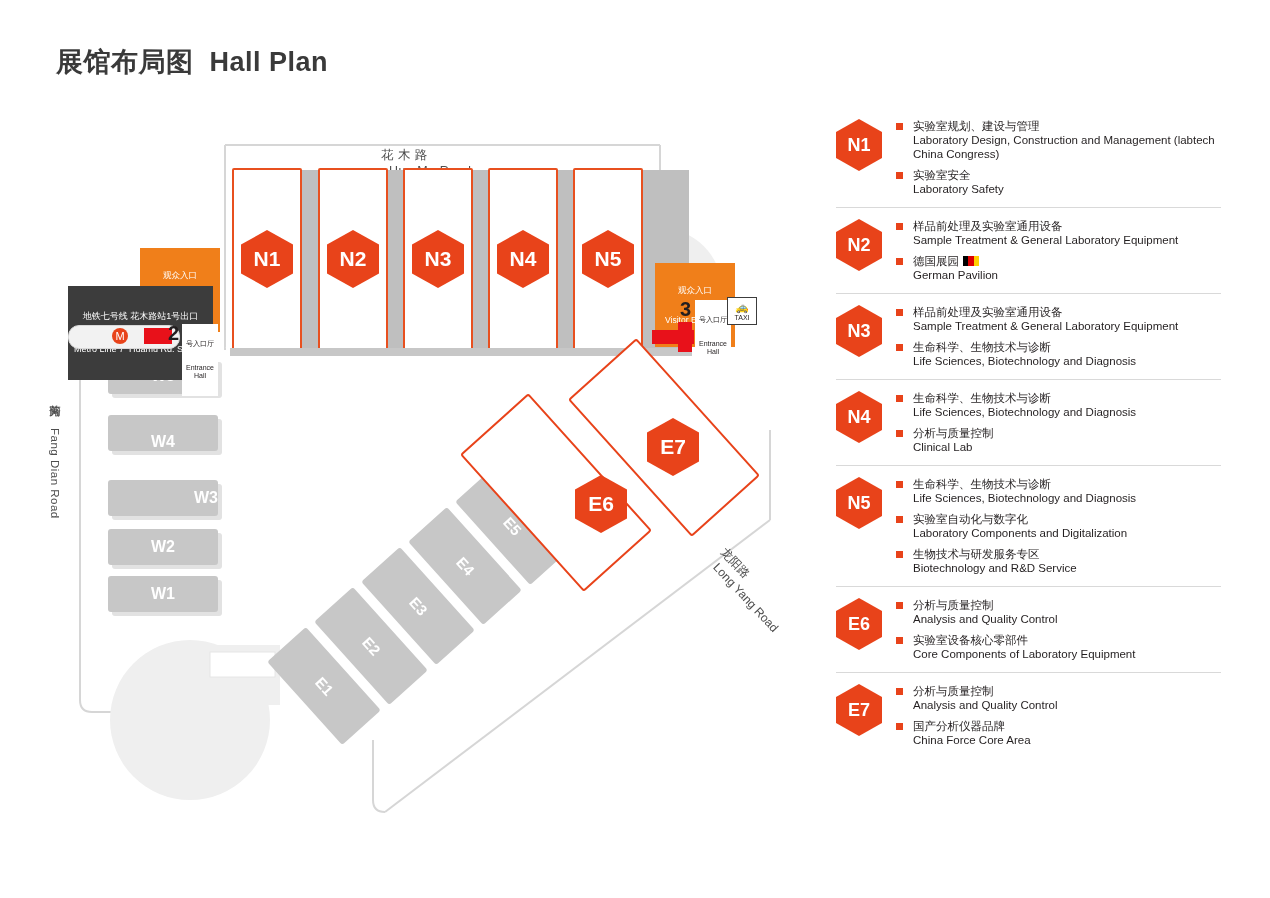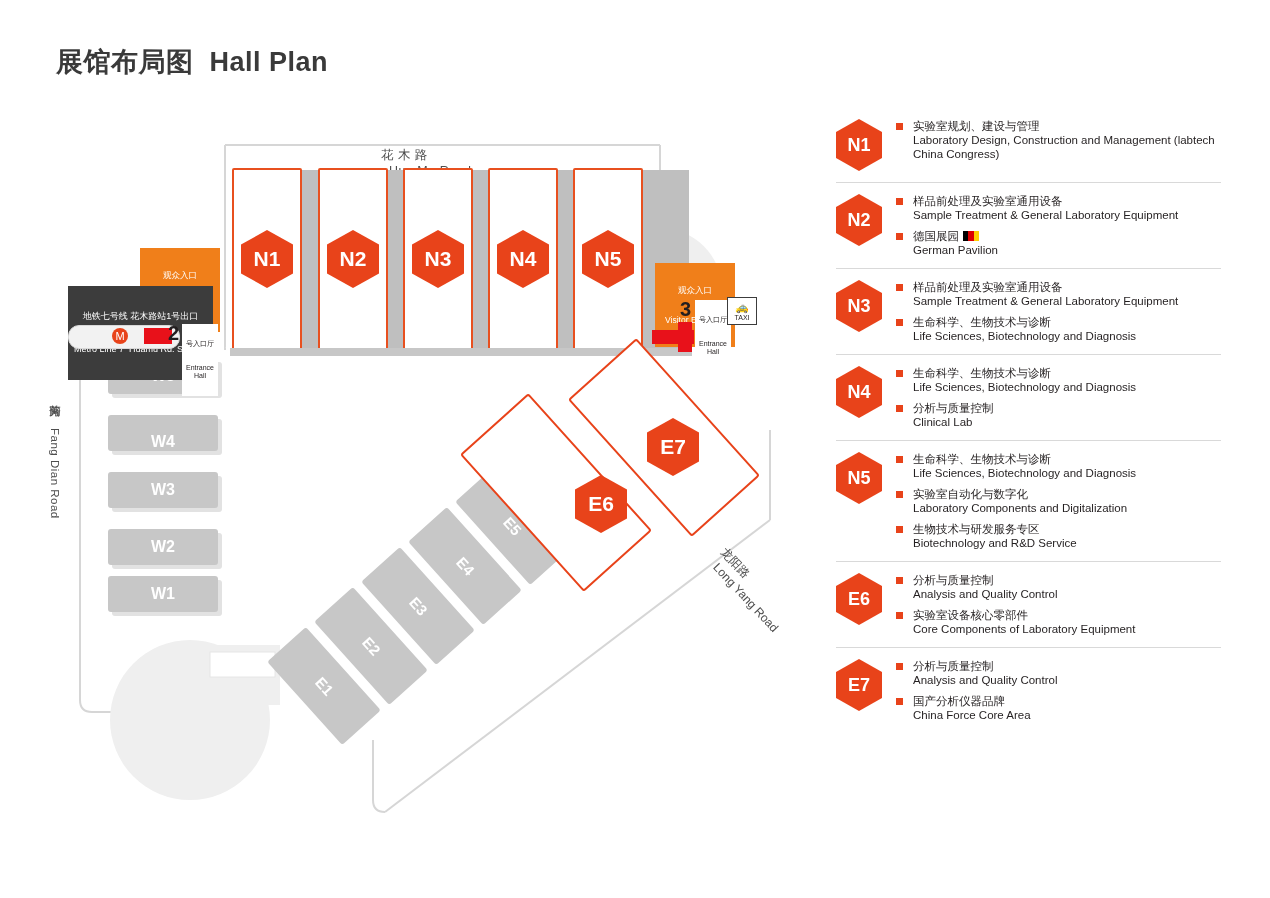--- a/index.html
+++ b/index.html
@@ -320,21 +320,21 @@
   <div class="hex" style="left:542px;top:130px;">N5</div>
 
   <div class="hall-shadow" style="left:190px;top:248px;width:462px;height:8px;background:#c7c7c7;"></div>
 
   <div class="hall-w" style="left:68px;top:258px;">
       <span>W5</span>
     </div>
   <div class="hall-w" style="left:68px;top:315px;align-items:flex-end;">
       <span>W4</span>
     </div>
-  <div class="hall-w" style="left:68px;top:372px;">
+  <div class="hall-w" style="left:68px;top:380px;justify-content:flex-end;">
       <span>W3</span>
     </div>
   <div class="hall-w" style="left:68px;top:429px;">
       <span>W2</span>
     </div>
   <div class="hall-w" style="left:68px;top:476px;">
       <span>W1</span>
     </div>
 
   <div class="hall-e" style="left:258px;top:530px;">
@@ -405,20 +405,27 @@
   <div class="legend-group">
     <div class="legend-hex">N1</div>
     <div class="legend-items">
       <div class="legend-item">
         <div class="bullet"></div>
         <div class="legend-text">
           <span class="cn">实验室规划、建设与管理</span>
           <span class="en">Laboratory Design, Construction and Management (labtech China Congress)</span>
         </div>
       </div>
+      <div class="legend-item">
+        <div class="bullet"></div>
+        <div class="legend-text">
+          <span class="cn">实验室安全</span>
+          <span class="en">Laboratory Safety</span>
+        </div>
+      </div>
     </div>
   </div>
 
   <div class="legend-group">
     <div class="legend-hex">N2</div>
     <div class="legend-items">
       <div class="legend-item">
         <div class="bullet"></div>
         <div class="legend-text">
           <span class="cn">样品前处理及实验室通用设备</span>

